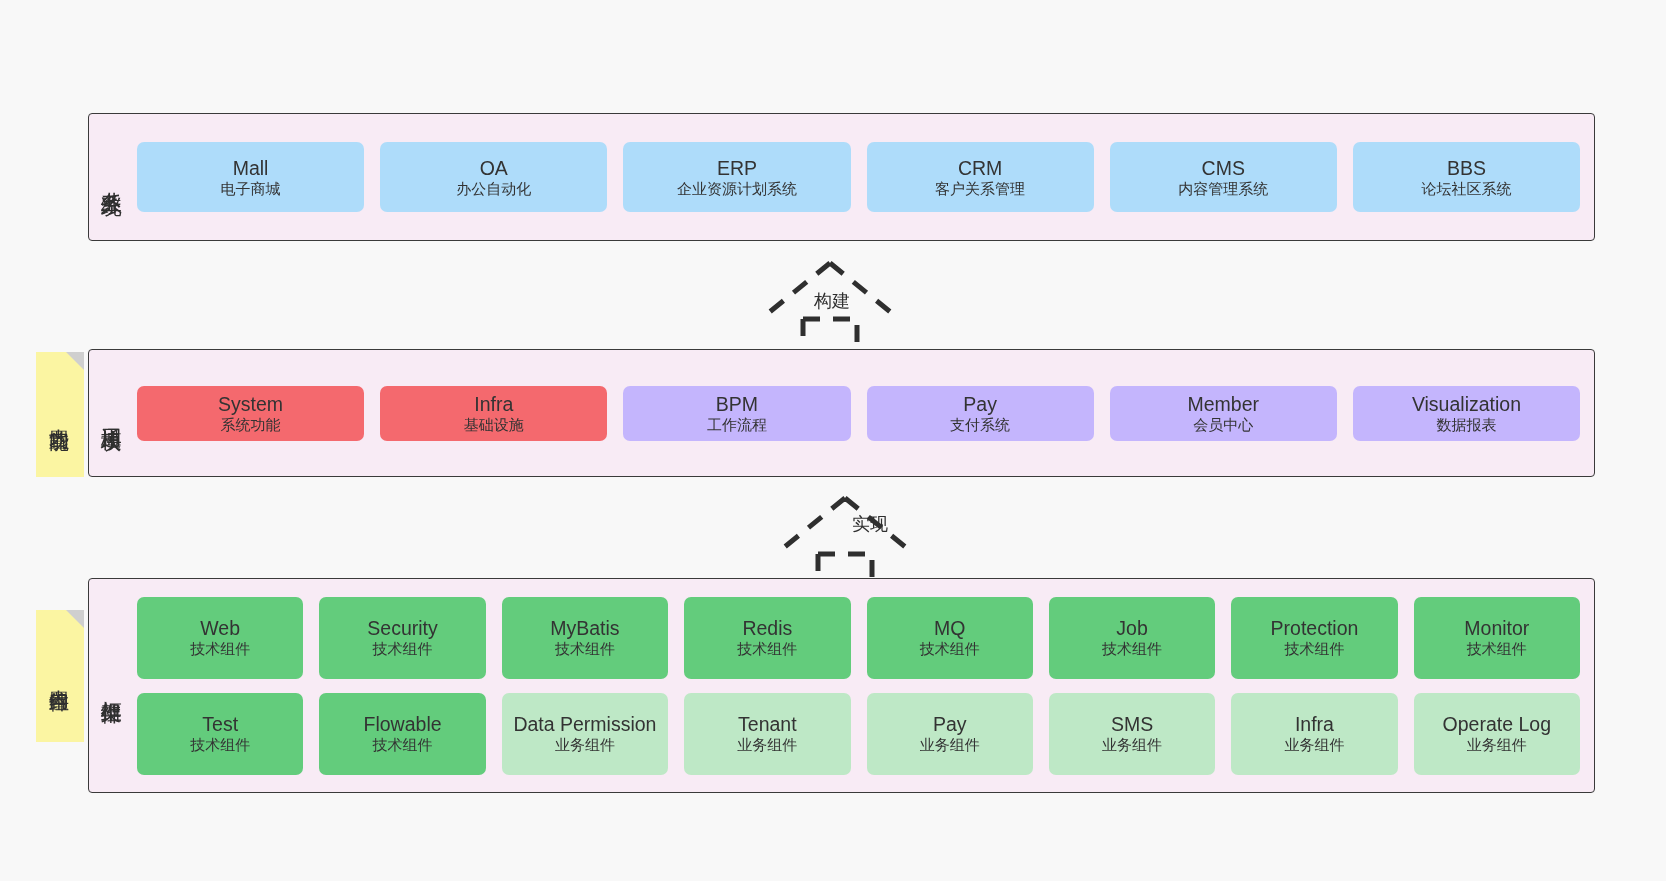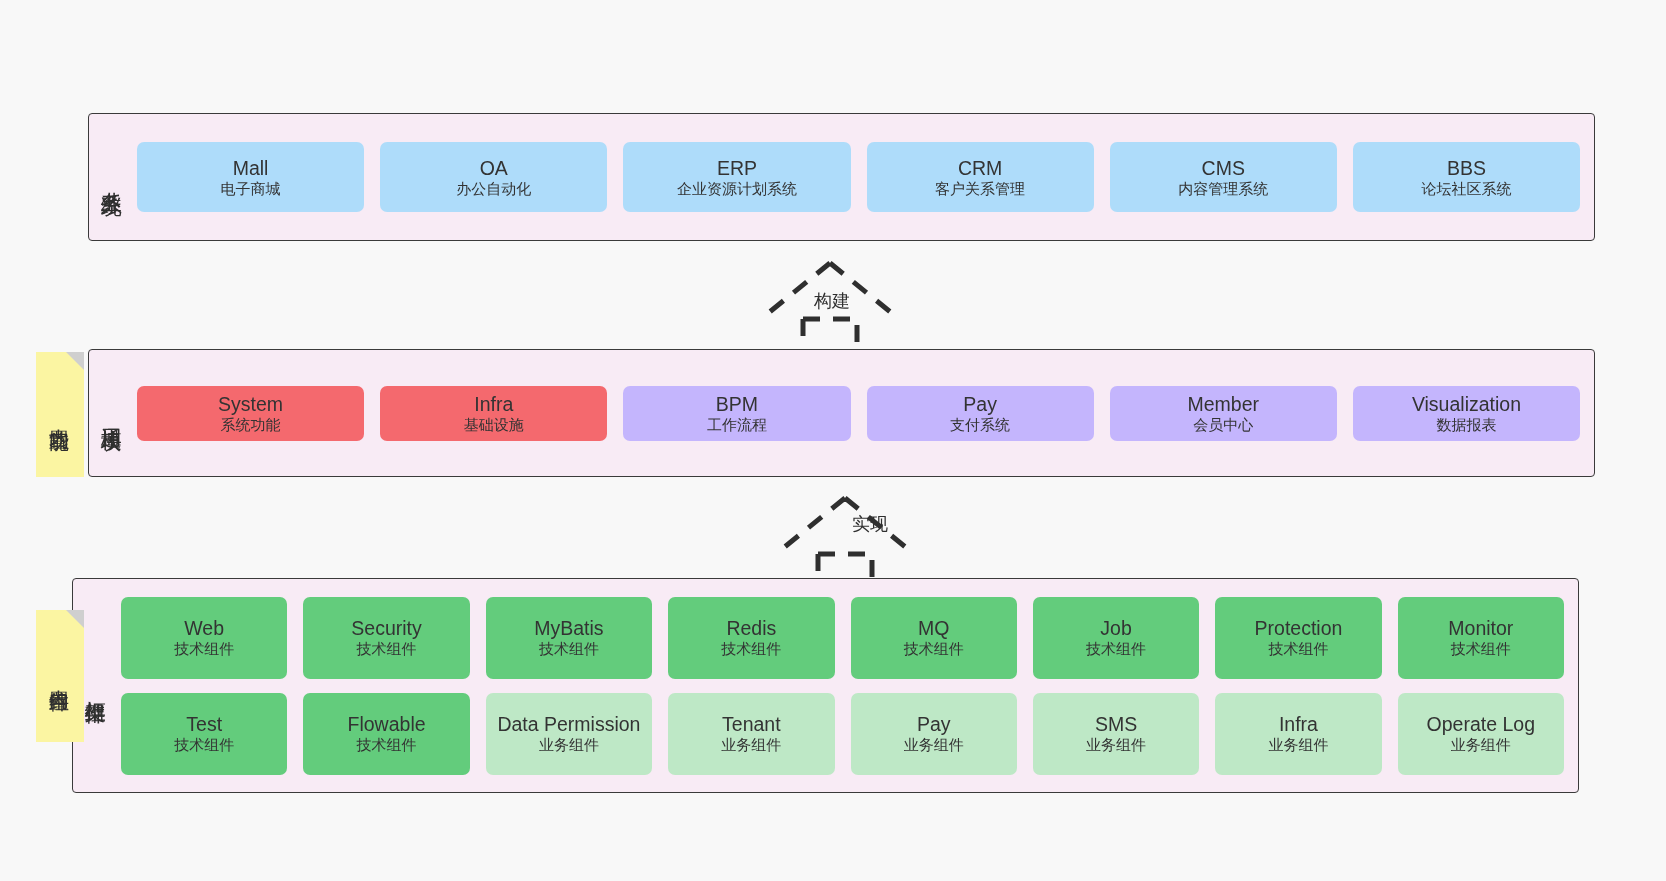--- a/index.html
+++ b/index.html
@@ -79,21 +79,21 @@
   .c-green      { background: #63CC7C; }
   .c-lightgreen { background: #BEE8C6; }
 
   
   #layer-business { left: 88px;  top: 113px; width: 1507px; height: 128px; }
   #layer-business .card { height: 70px; }
 
   #layer-common   { left: 88px;  top: 349px; width: 1507px; height: 128px; }
   #layer-common .card { height: 55px; }
 
-  #layer-framework{ left: 72px;  top: 578px; width: 1507px; height: 215px; }
+  #layer-framework{ left: 88px;  top: 578px; width: 1507px; height: 215px; }
   #layer-framework .card { height: 82px; }
 
   
   .note {
     position: absolute;
     background: #FBF5A2;
     width: 48px;
     box-sizing: border-box;
     display: flex;
     align-items: center;

